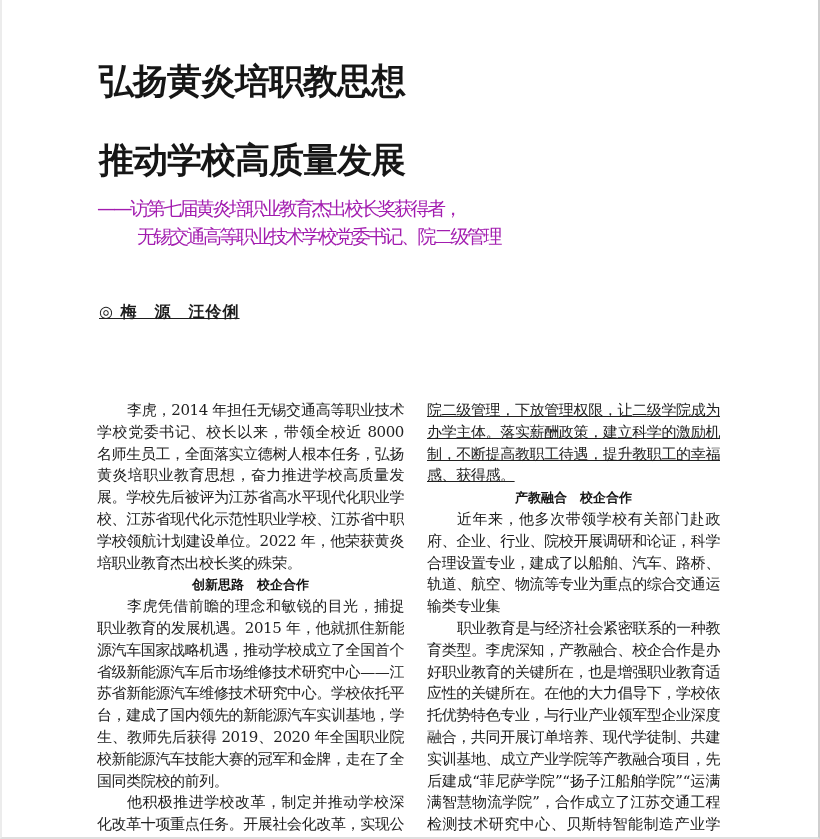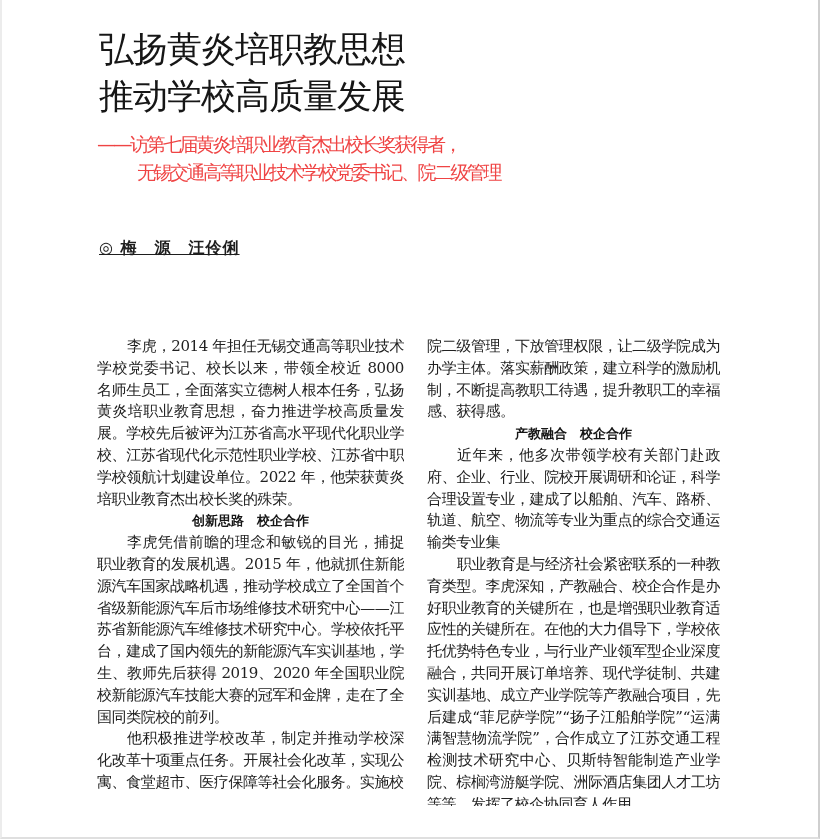--- a/index.html
+++ b/index.html
@@ -21,35 +21,36 @@
     width: 100%;
     height: 100%;
     padding: 26px 98px 0 95px;
   }
   .title-block {
     padding-left: 2px;
     font-family: "DejaVu Sans", "Liberation Sans", sans-serif;
   }
   .title-line {
     font-size: 35px;
-    font-weight: normal;
+    font-weight: bold;
     line-height: 47px;
     letter-spacing: -1px;
     color: #161616;
     white-space: nowrap;
+    margin-top: 32px;
   }
   .subtitle-block {
     margin-top: 10px;
     font-family: "DejaVu Sans", "Liberation Sans", sans-serif;
   }
   .subtitle-line {
     font-size: 19px;
     line-height: 28px;
     letter-spacing: -2.5px;
-    color: #ef4444;
+    color: #a21caf;
     white-space: nowrap;
   }
   .subtitle-line.indent2 { padding-left: 40px; }
   .author-line {
     margin-top: 50px;
     padding-left: 2px;
     font-family: "DejaVu Sans", "Liberation Sans", sans-serif;
     font-size: 16px;
     font-weight: bold;
     line-height: 24px;
@@ -69,21 +70,21 @@
   .col-right { width: 293px; }
   .body-par {
     margin: 0;
     font-size: 15px;
     line-height: 21.8px;
     letter-spacing: -0.4px;
     text-align: justify;
     text-indent: 2em;
     color: #212121;
   }
-  .body-par.no-indent { text-indent: 0; }
+  .body-par.no-indent { text-indent: 0; text-decoration: underline; }
   .section-heading {
     font-family: "DejaVu Sans", "Liberation Sans", sans-serif;
     font-size: 13px;
     font-weight: bold;
     line-height: 21.8px;
     text-align: center;
     letter-spacing: 0;
     color: #161616;
   }
 </style>

